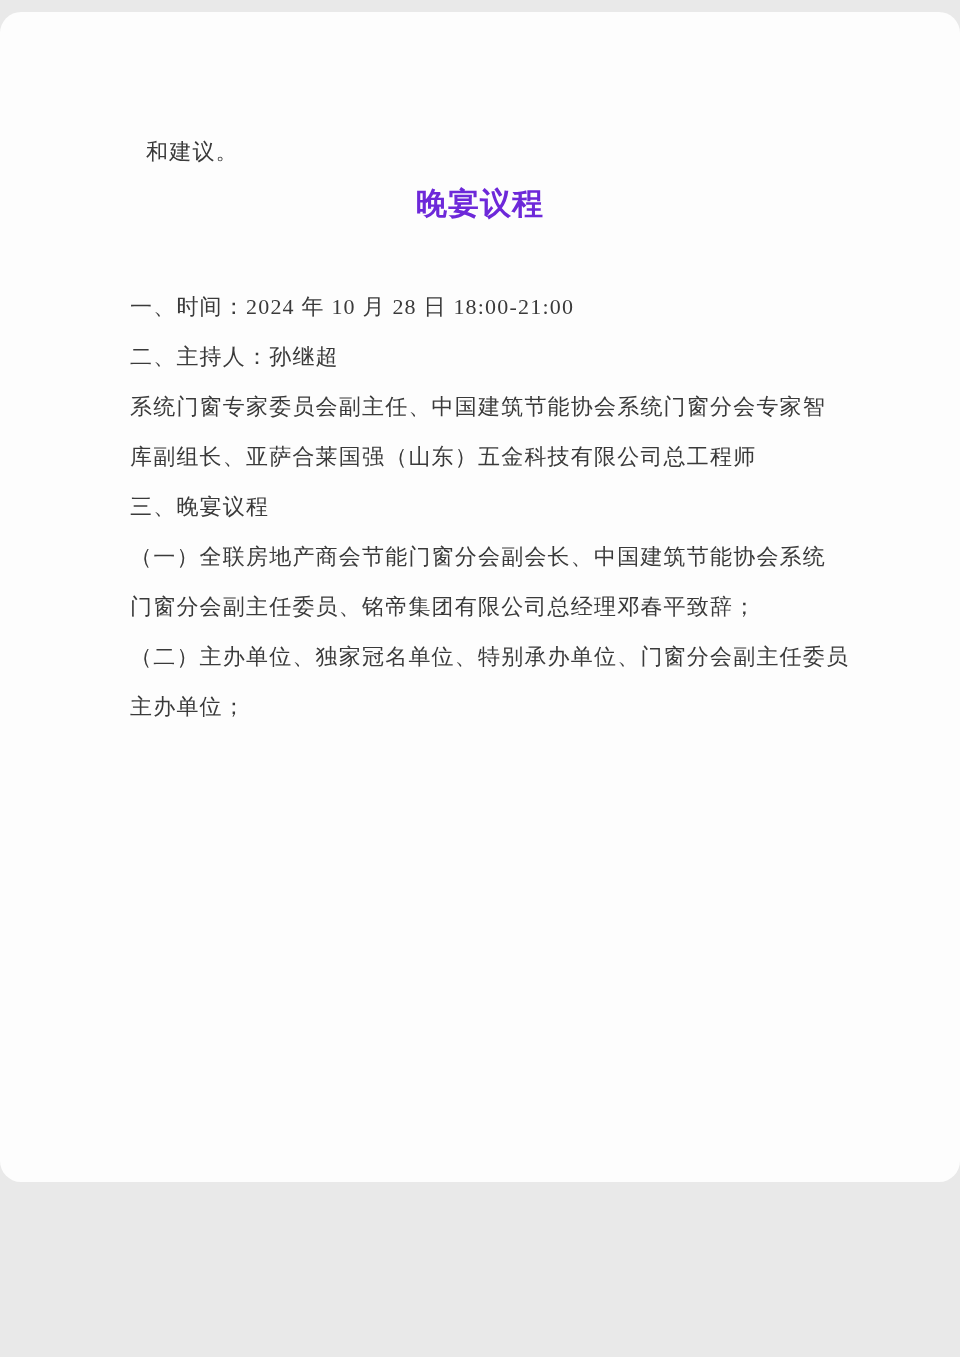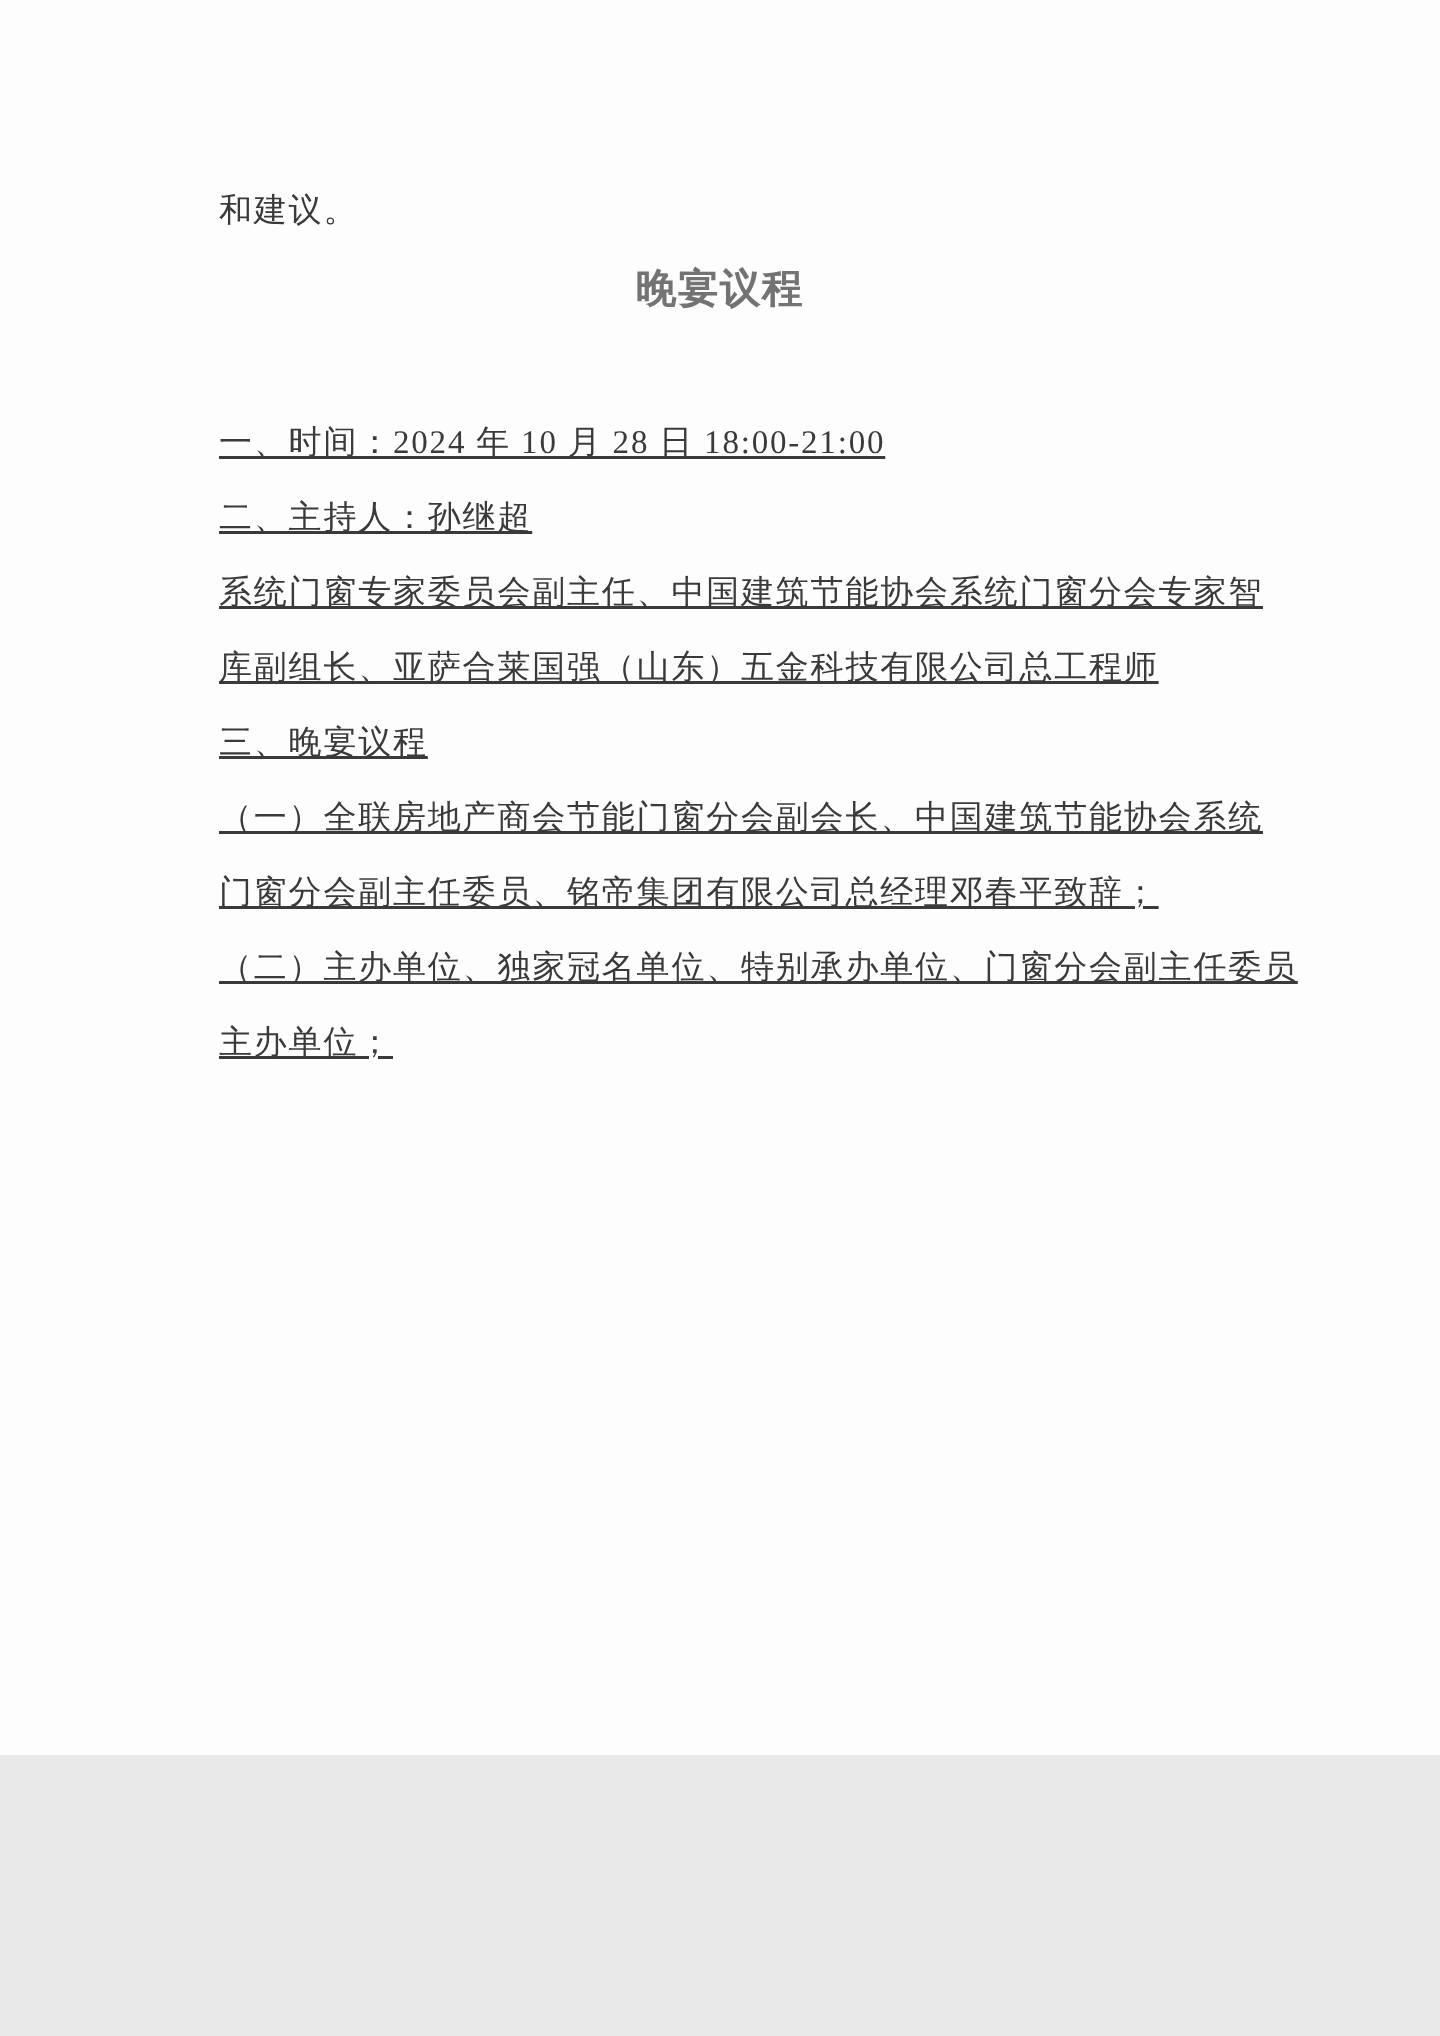--- a/index.html
+++ b/index.html
@@ -4,55 +4,55 @@
 <style>
   html, body {
     margin: 0;
     padding: 0;
     background: #e9e9e9;
   }
   .page {
     position: relative;
     width: 960px;
     height: 1170px;
-    margin: 0 auto;
+    margin: 12px auto;
     background: #fdfdfd;
     overflow: hidden;
     font-family: "Liberation Serif", "DejaVu Serif", serif;
     color: #3a3a3a;
+    border-radius: 21px;
   }
   .intro-line {
     position: absolute;
     left: 146px;
     top: 115px;
     height: 50px;
     line-height: 50px;
     font-size: 22px;
     letter-spacing: 1.2px;
     white-space: pre;
   }
   .doc-title {
     position: absolute;
     left: 0;
     top: 167px;
     width: 100%;
     height: 50px;
     line-height: 50px;
     text-align: center;
-    font-size: 27px;
+    font-size: 31px;
     font-weight: bold;
     letter-spacing: 1px;
-    color: #737373;
+    color: #6d28d9;
   }
   .doc-body {
     position: absolute;
-    left: 146px;
+    left: 130px;
     top: 270px;
     width: 704px;
-    text-decoration: underline;
   }
   .doc-body .line {
     height: 50px;
     line-height: 50px;
     font-size: 22px;
     letter-spacing: 1.2px;
     white-space: pre;
   }
   .page-number {
     position: absolute;

